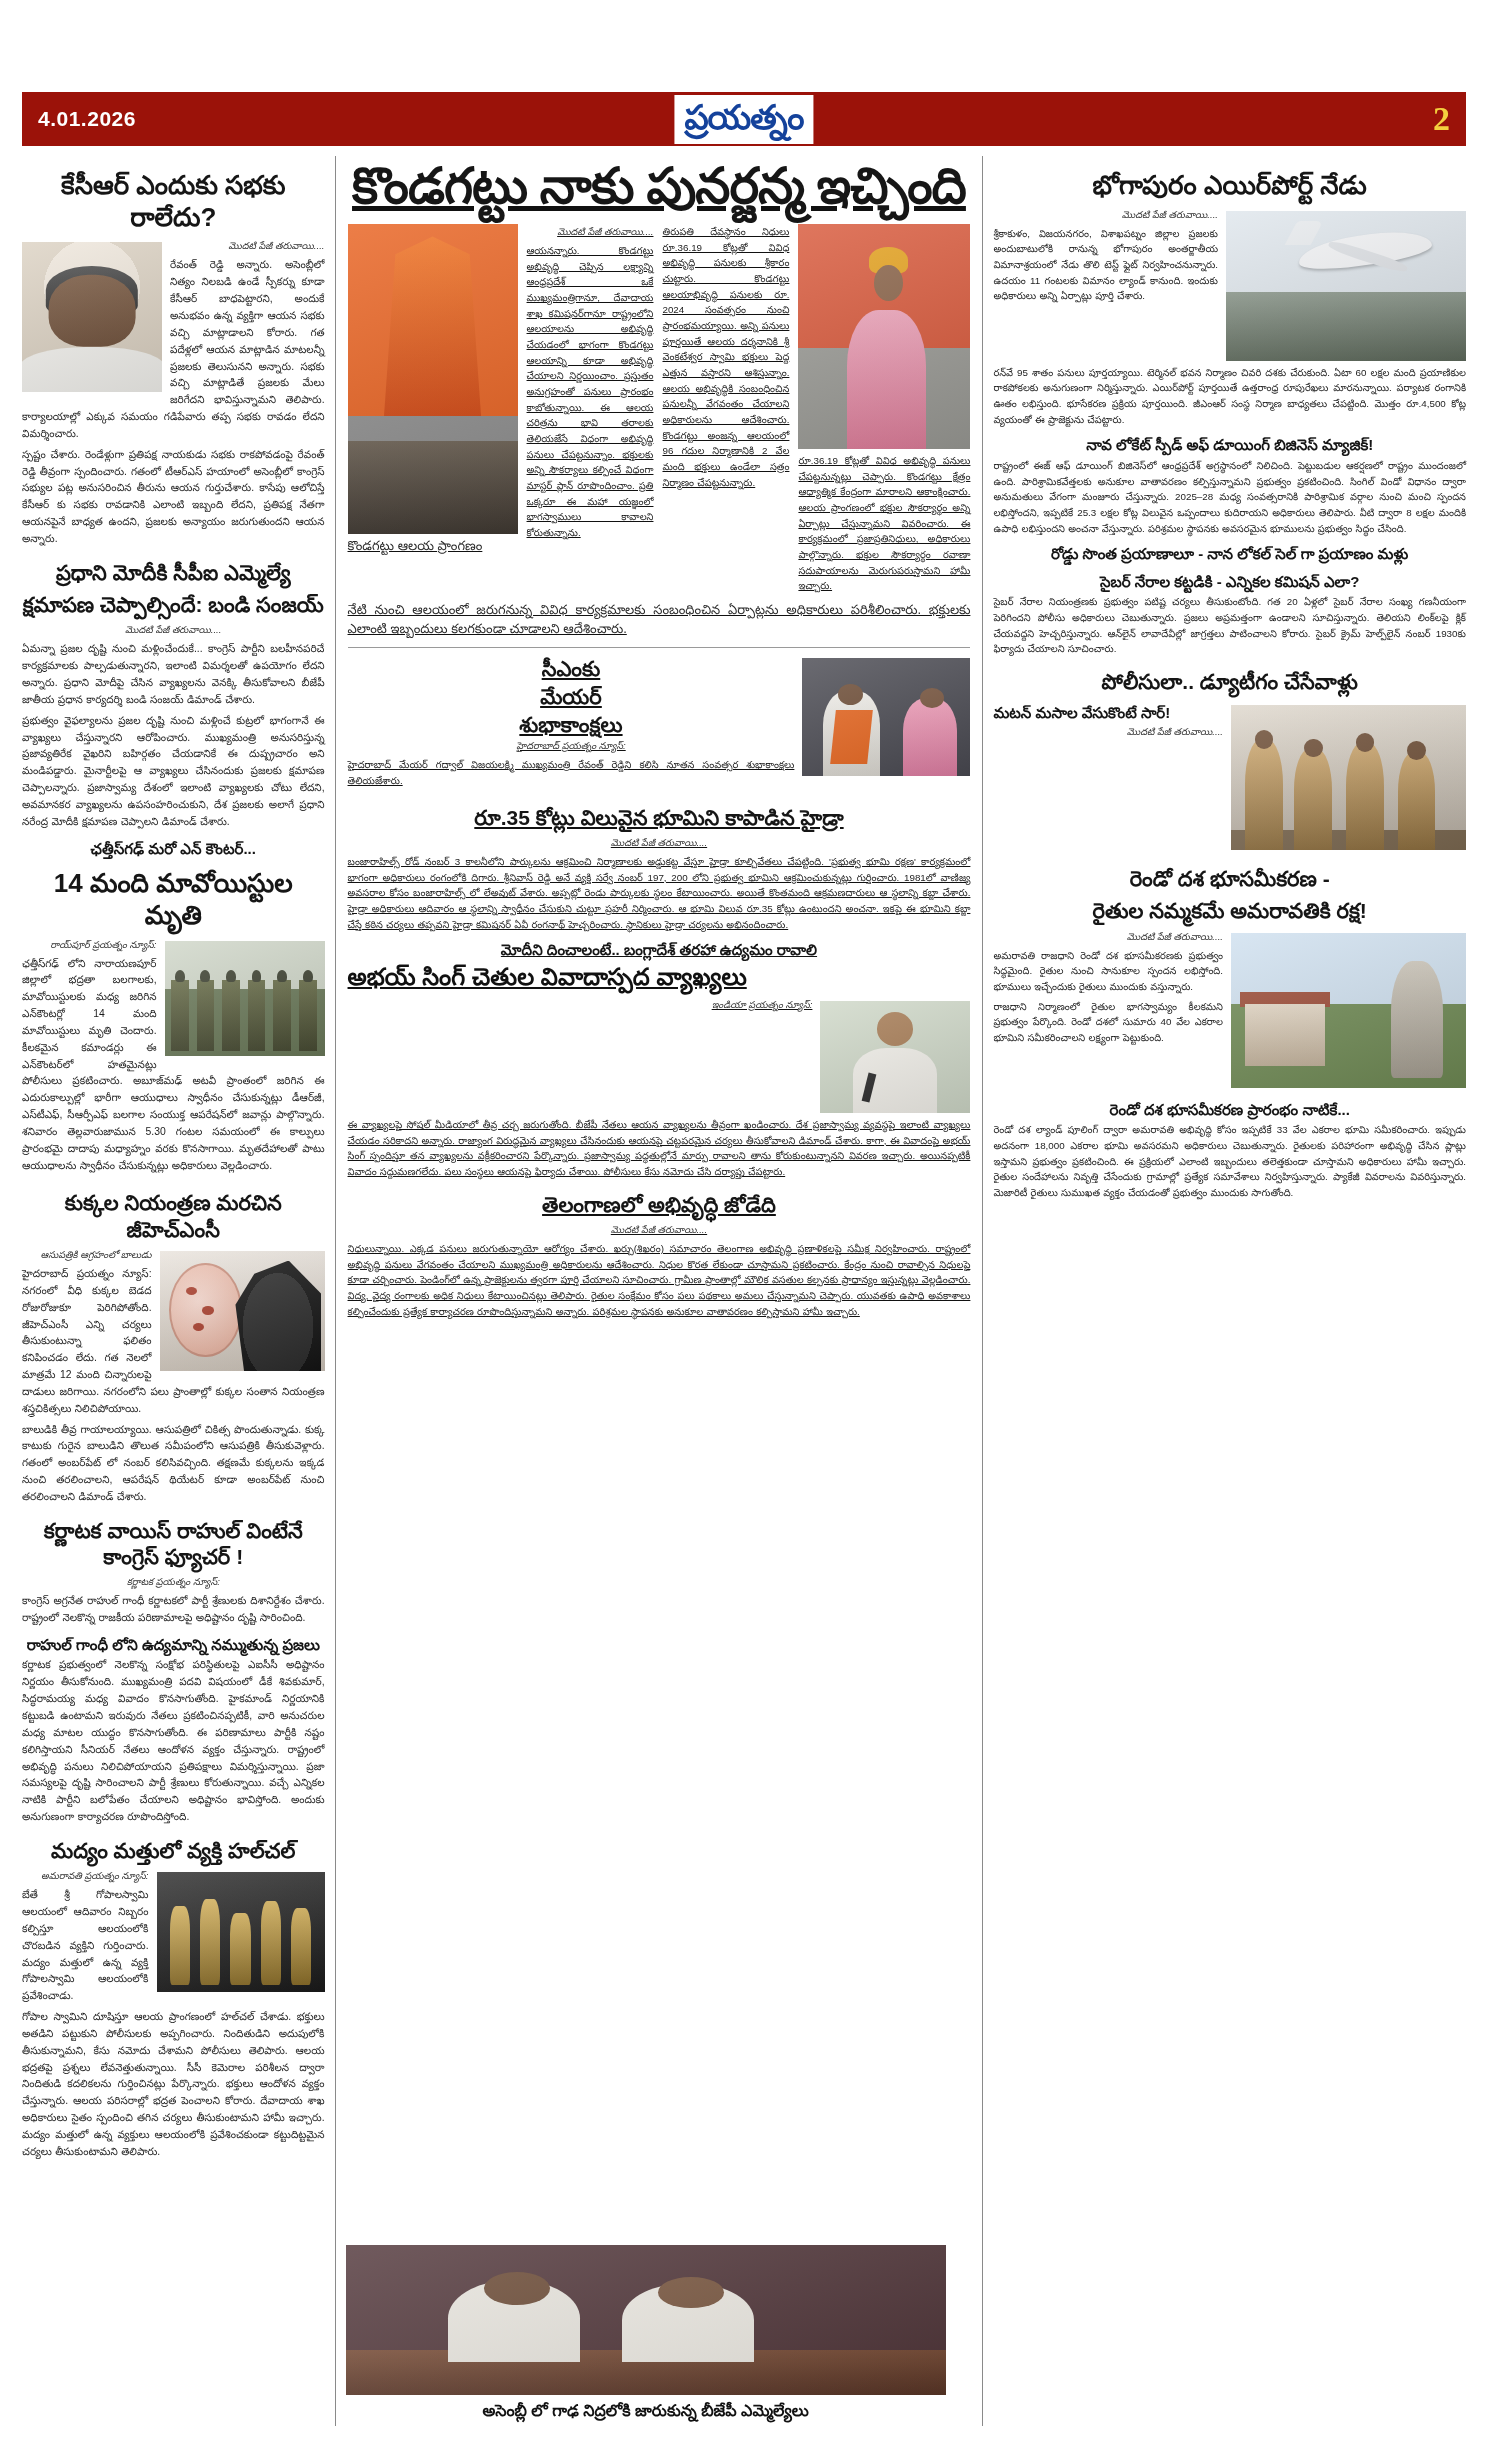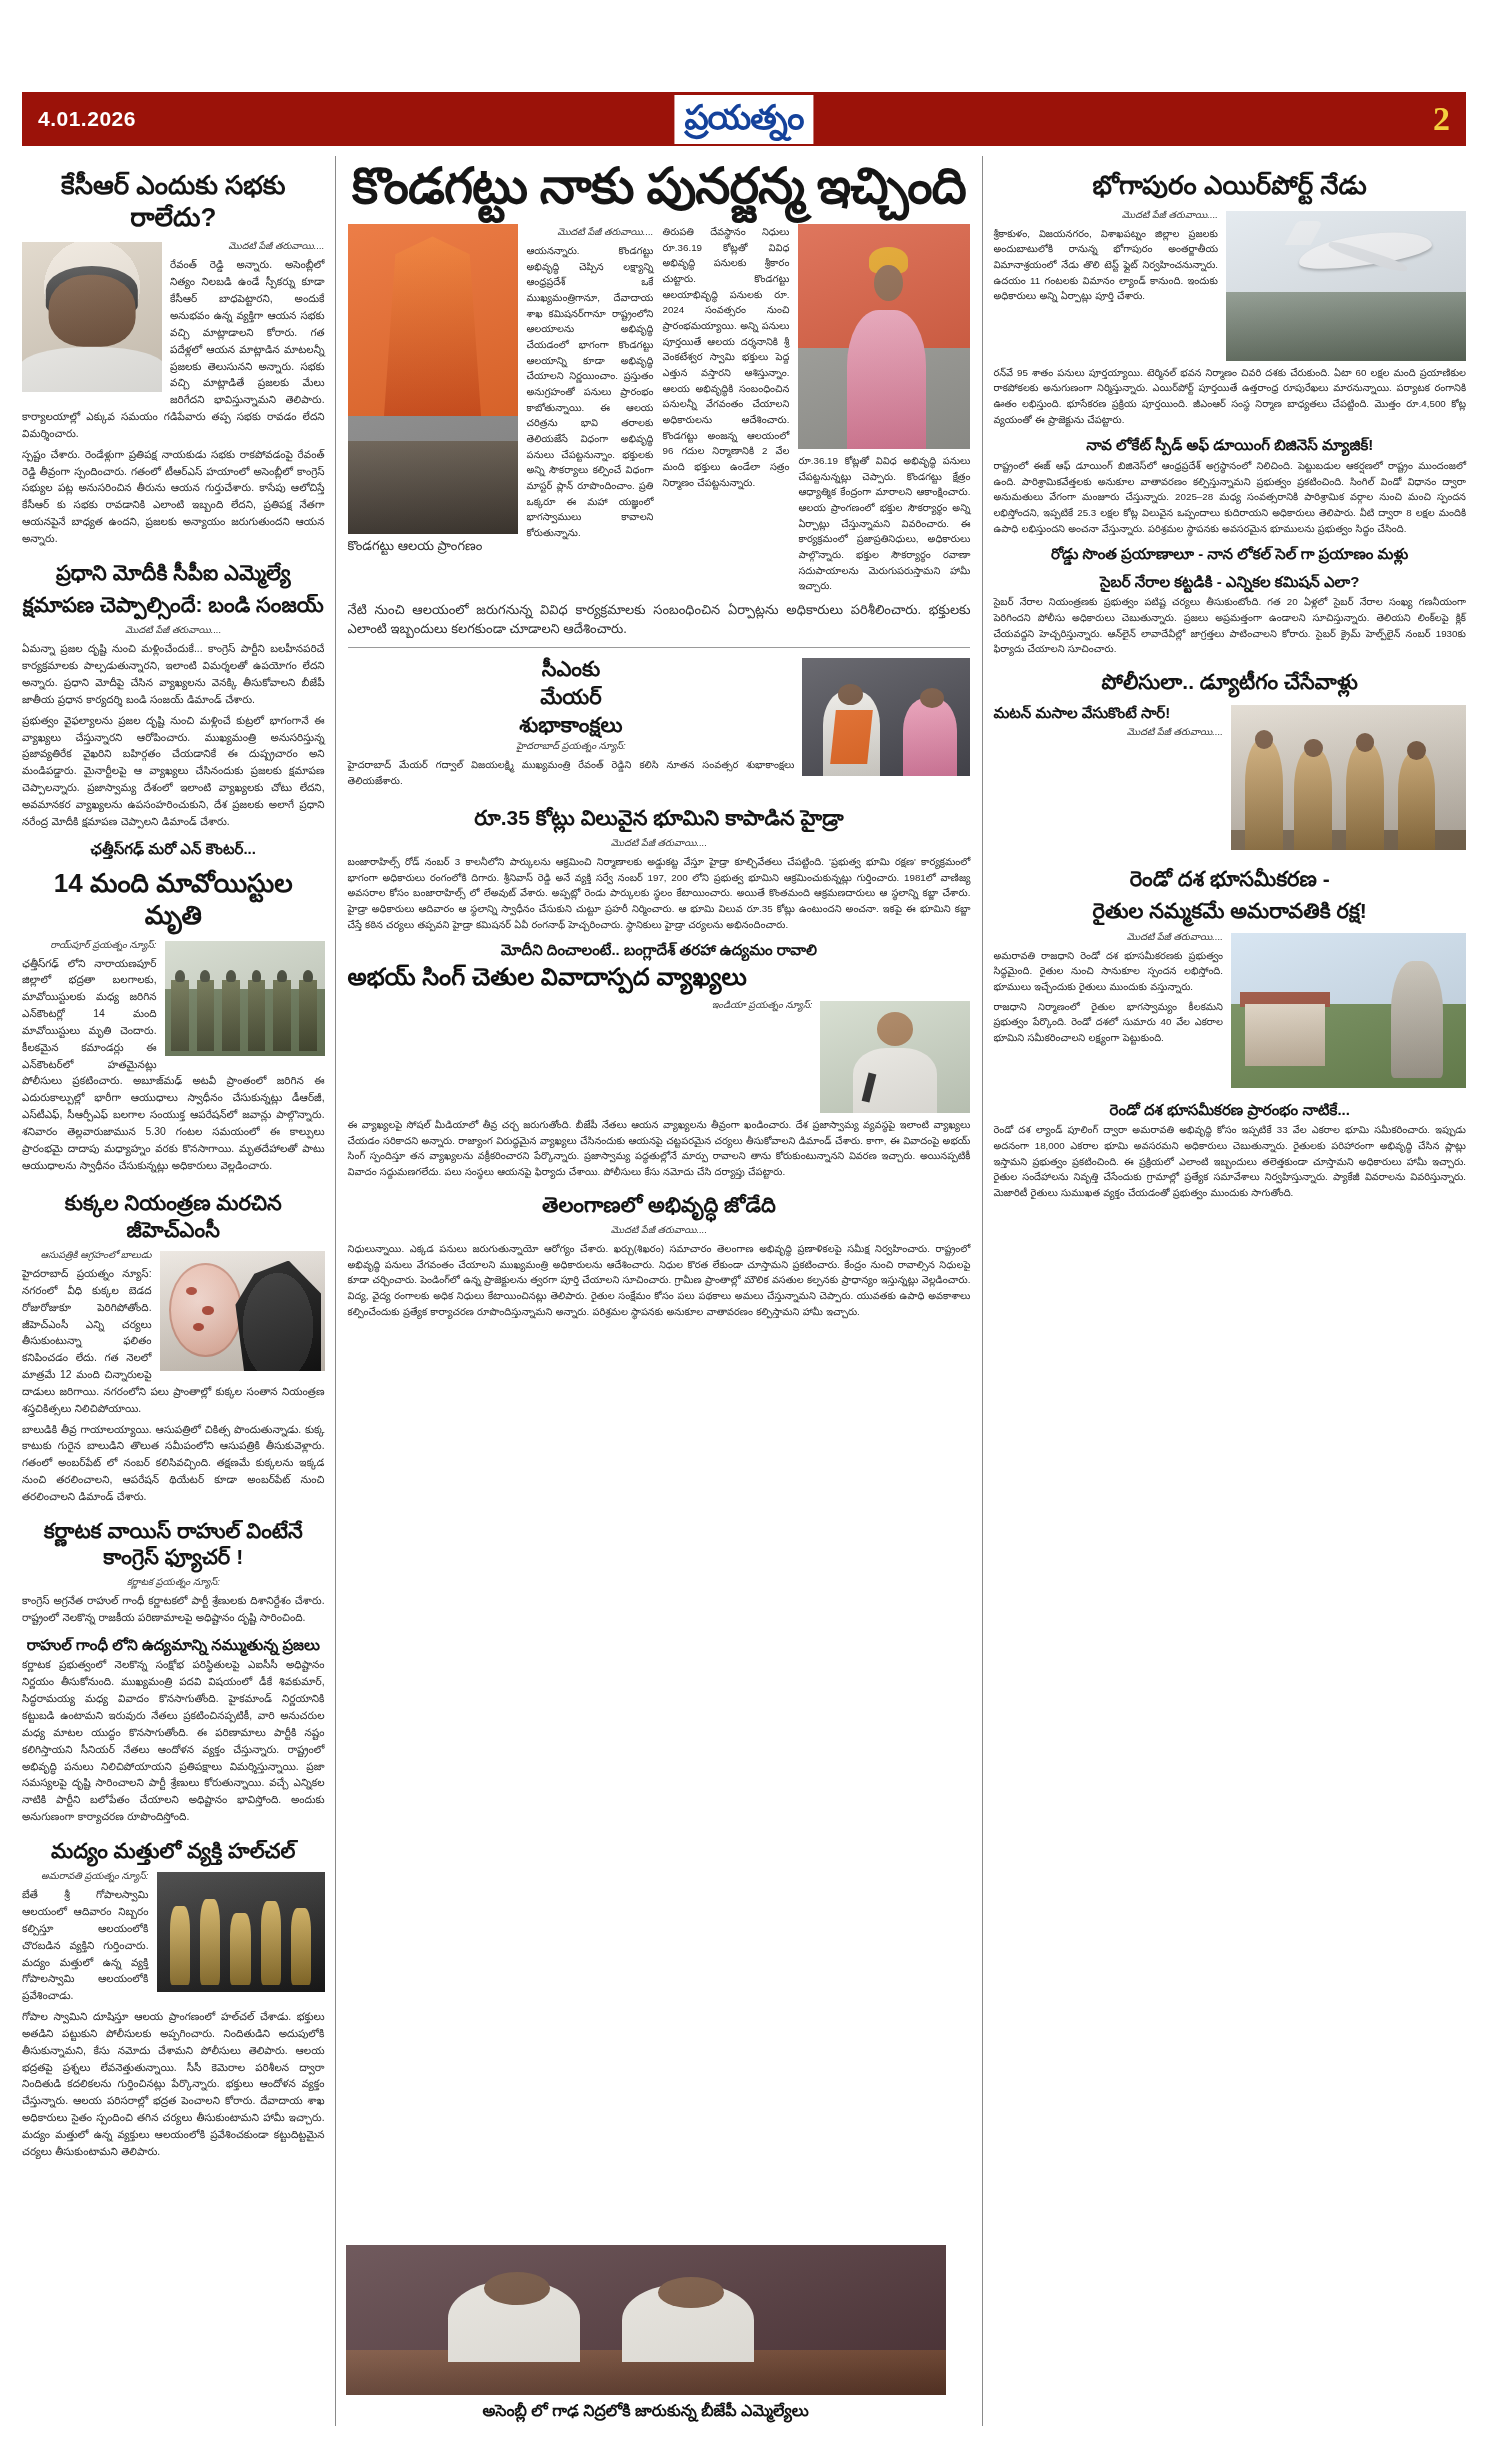--- a/index.html
+++ b/index.html
@@ -55,21 +55,21 @@
   }
 
   
   .grid {
     display: flex;
     margin-top: 10px;
     height: 2270px;
   }
   .col { position: relative; }
   .col-left   { width: 316px; padding-right: 10px; }
-  .col-mid    { width: 656px; padding: 0 12px; border-left: 1px solid #8a8a8a; border-right: 1px solid #8a8a8a;}
+  .col-mid    { width: 656px; padding: 0 12px; border-left: 1px solid #8a8a8a; border-right: 1px solid #8a8a8a; text-decoration: underline;}
   .col-right  { width: 488px; padding-left: 10px; }
 
   
   h1.hl-mega {
     font-size: 50px;
     line-height: 1.12;
     text-align: center;
     font-weight: bold;
     font-family: "Liberation Sans", sans-serif;
     letter-spacing: -1px;

